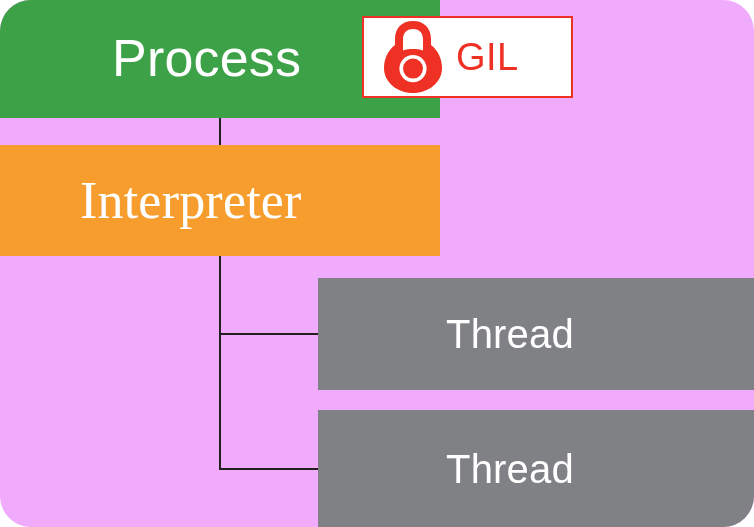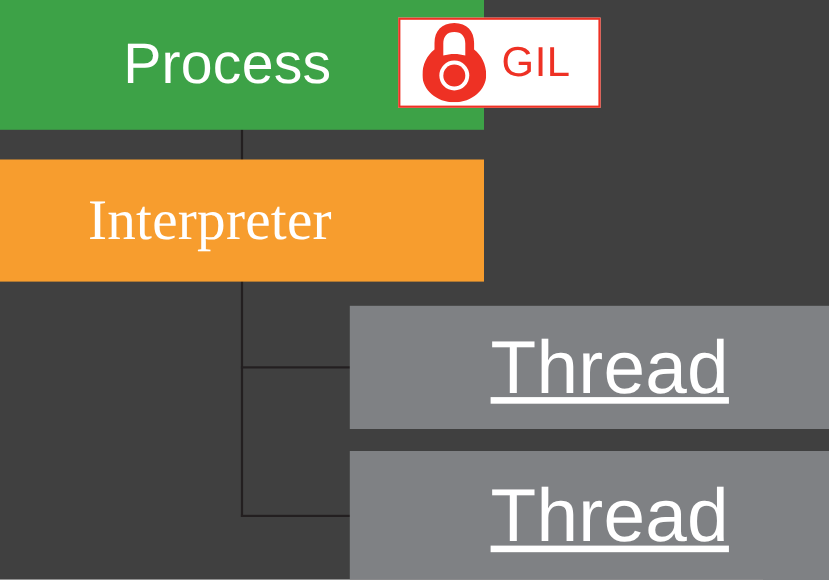--- a/index.html
+++ b/index.html
@@ -9,22 +9,23 @@
   }
   body {
     font-family: "Liberation Sans", sans-serif;
     -webkit-font-smoothing: antialiased;
   }
 
   #diagram {
     position: relative;
     width: 754px;
     height: 527px;
-    background: #404040;
+    background: #f0abfc;
     overflow: hidden;
+    border-radius: 31px;
   }
 
   
   .node {
     position: absolute;
     box-sizing: border-box;
     display: flex;
     align-items: center;
     justify-content: center;
     color: #ffffff;
@@ -65,45 +66,44 @@
     font-family: Liberation Serif, serif;
   }
 
   
   .node-thread {
     left: 318px;
     width: 436px;
     background: #7f8184;
     justify-content: flex-start;
     padding-left: 128px;
-    font-size: 68px;
+    font-size: 40px;
     line-height: 1;
     z-index: 2;
-    text-decoration: underline;
   }
   .node-thread-1 { top: 278px; height: 112px; }
   .node-thread-2 { top: 410px; height: 117px; }
 
   
   .connector {
     position: absolute;
     background: #231f20;
     z-index: 1;
   }
   .conn-v-process { left: 219px; top: 117px; width: 2px; height: 29px; }
   .conn-v-main    { left: 219px; top: 255px; width: 2px; height: 215px; }
   .conn-h-thread1 { left: 219px; top: 333px; width: 101px; height: 2px; }
   .conn-h-thread2 { left: 219px; top: 468px; width: 101px; height: 2px; }
 
   
   .gil-badge {
     position: absolute;
     left: 362px;
     top: 16px;
-    width: 184px;
+    width: 211px;
     height: 82px;
     box-sizing: border-box;
     background: #ffffff;
     border: 2px solid #ee3124;
     display: flex;
     align-items: center;
     z-index: 5;
   }
   .gil-lock-icon {
     width: 58px;

